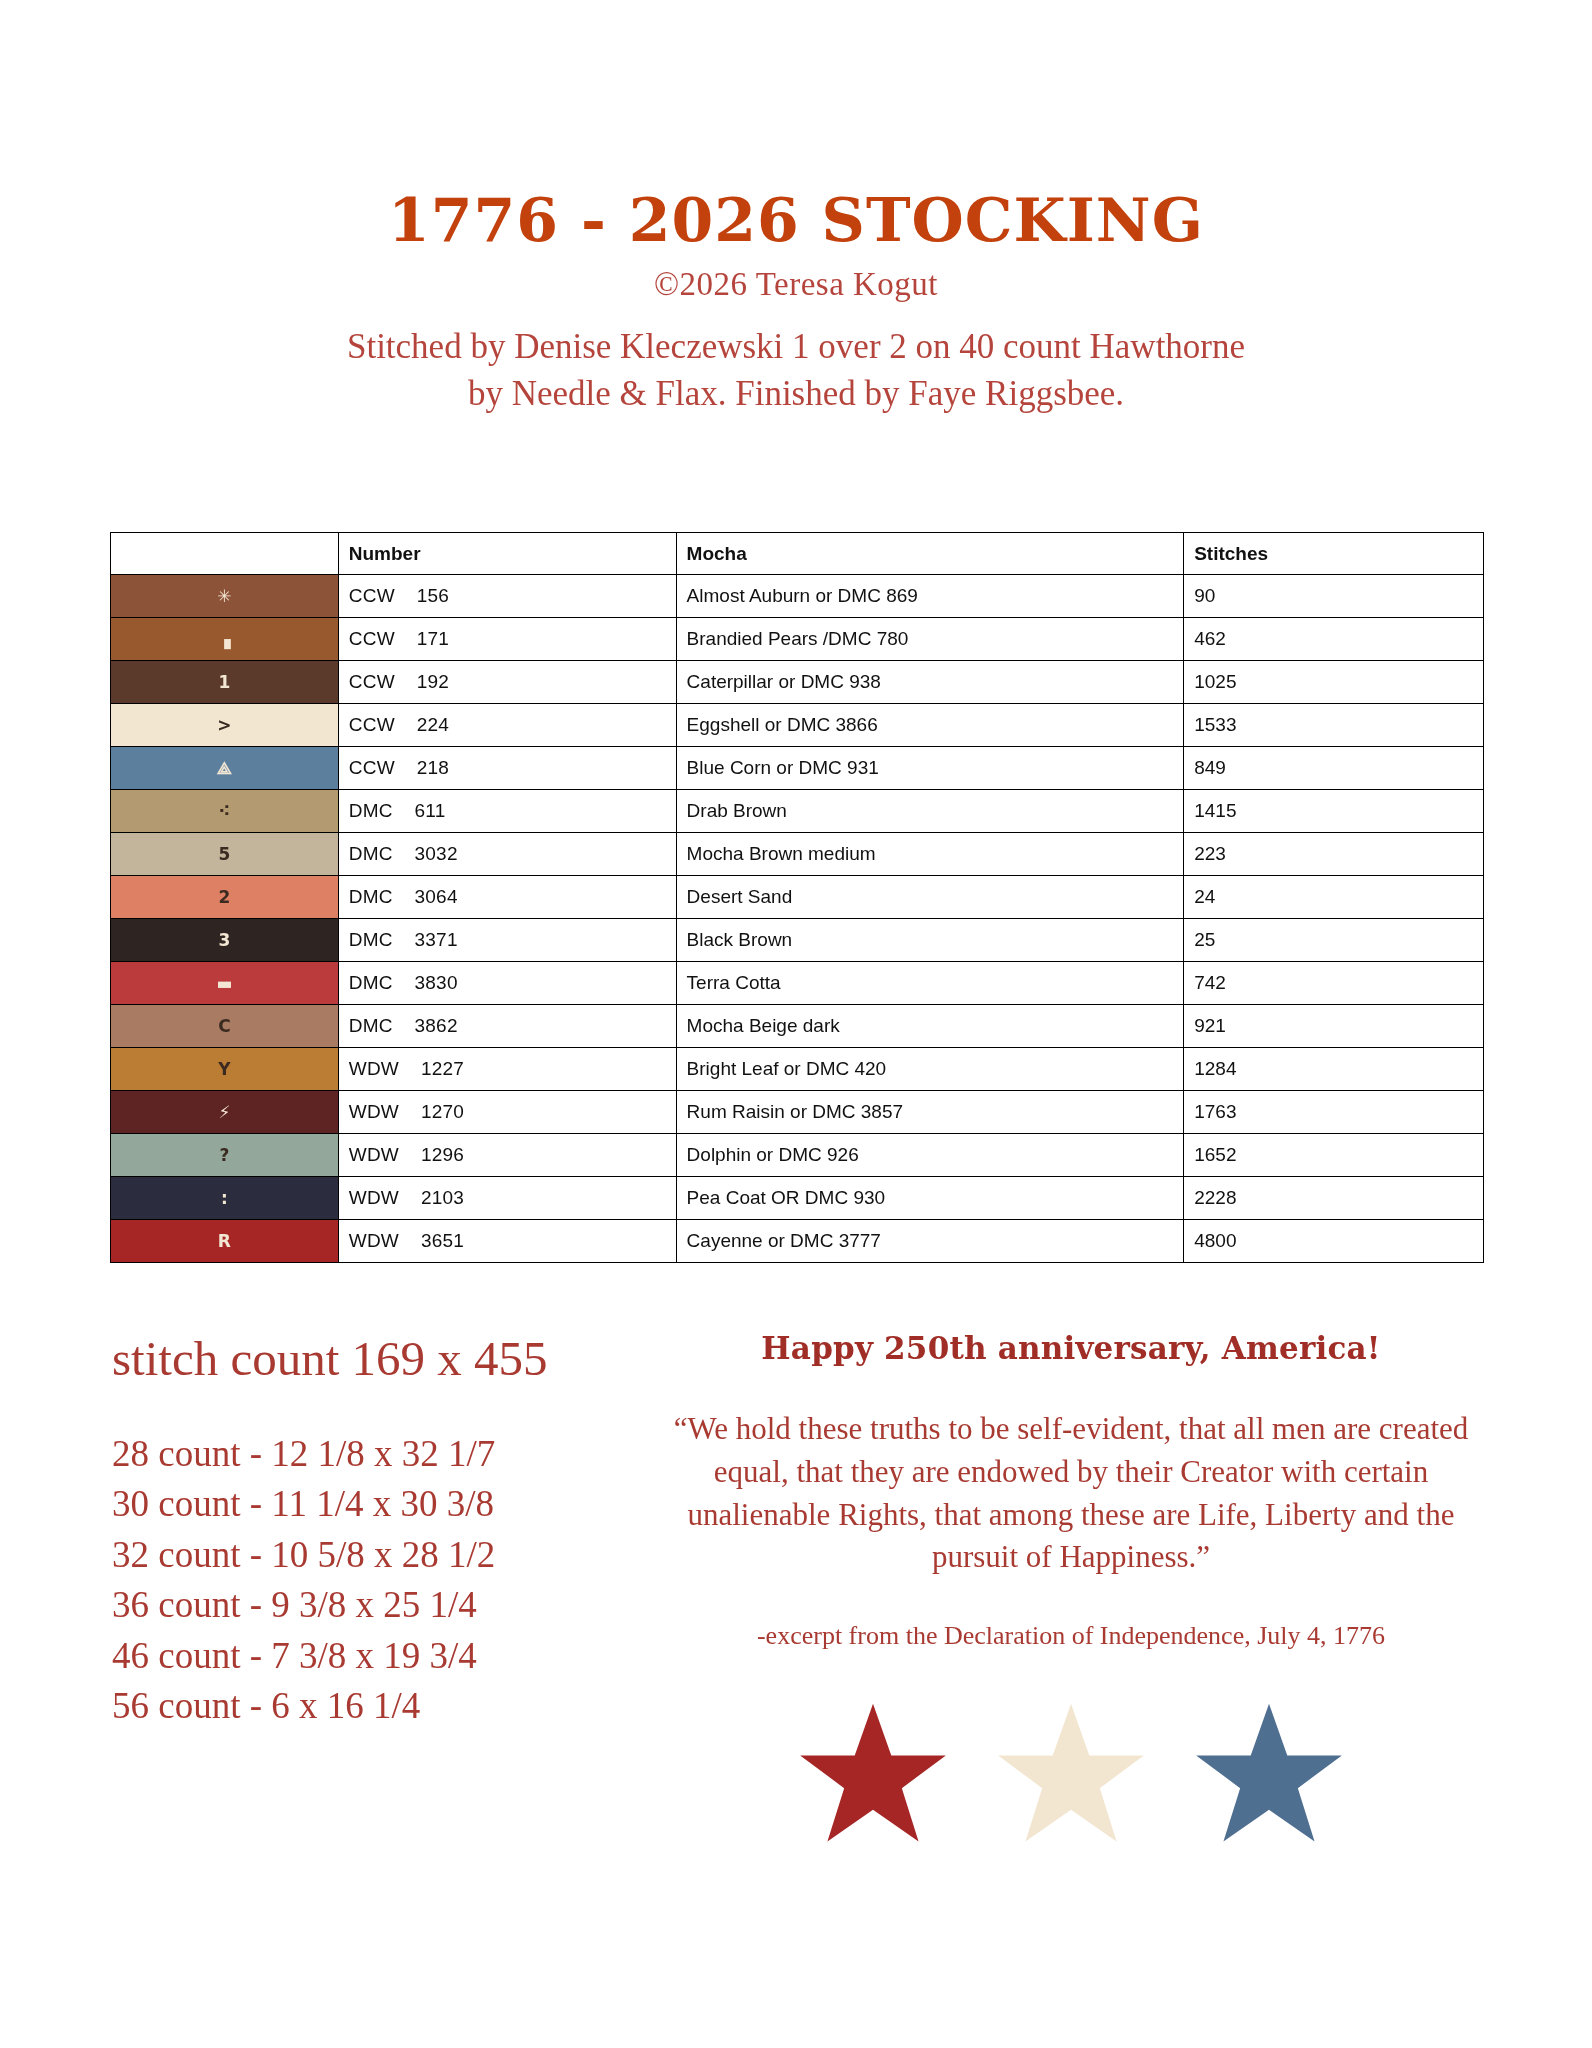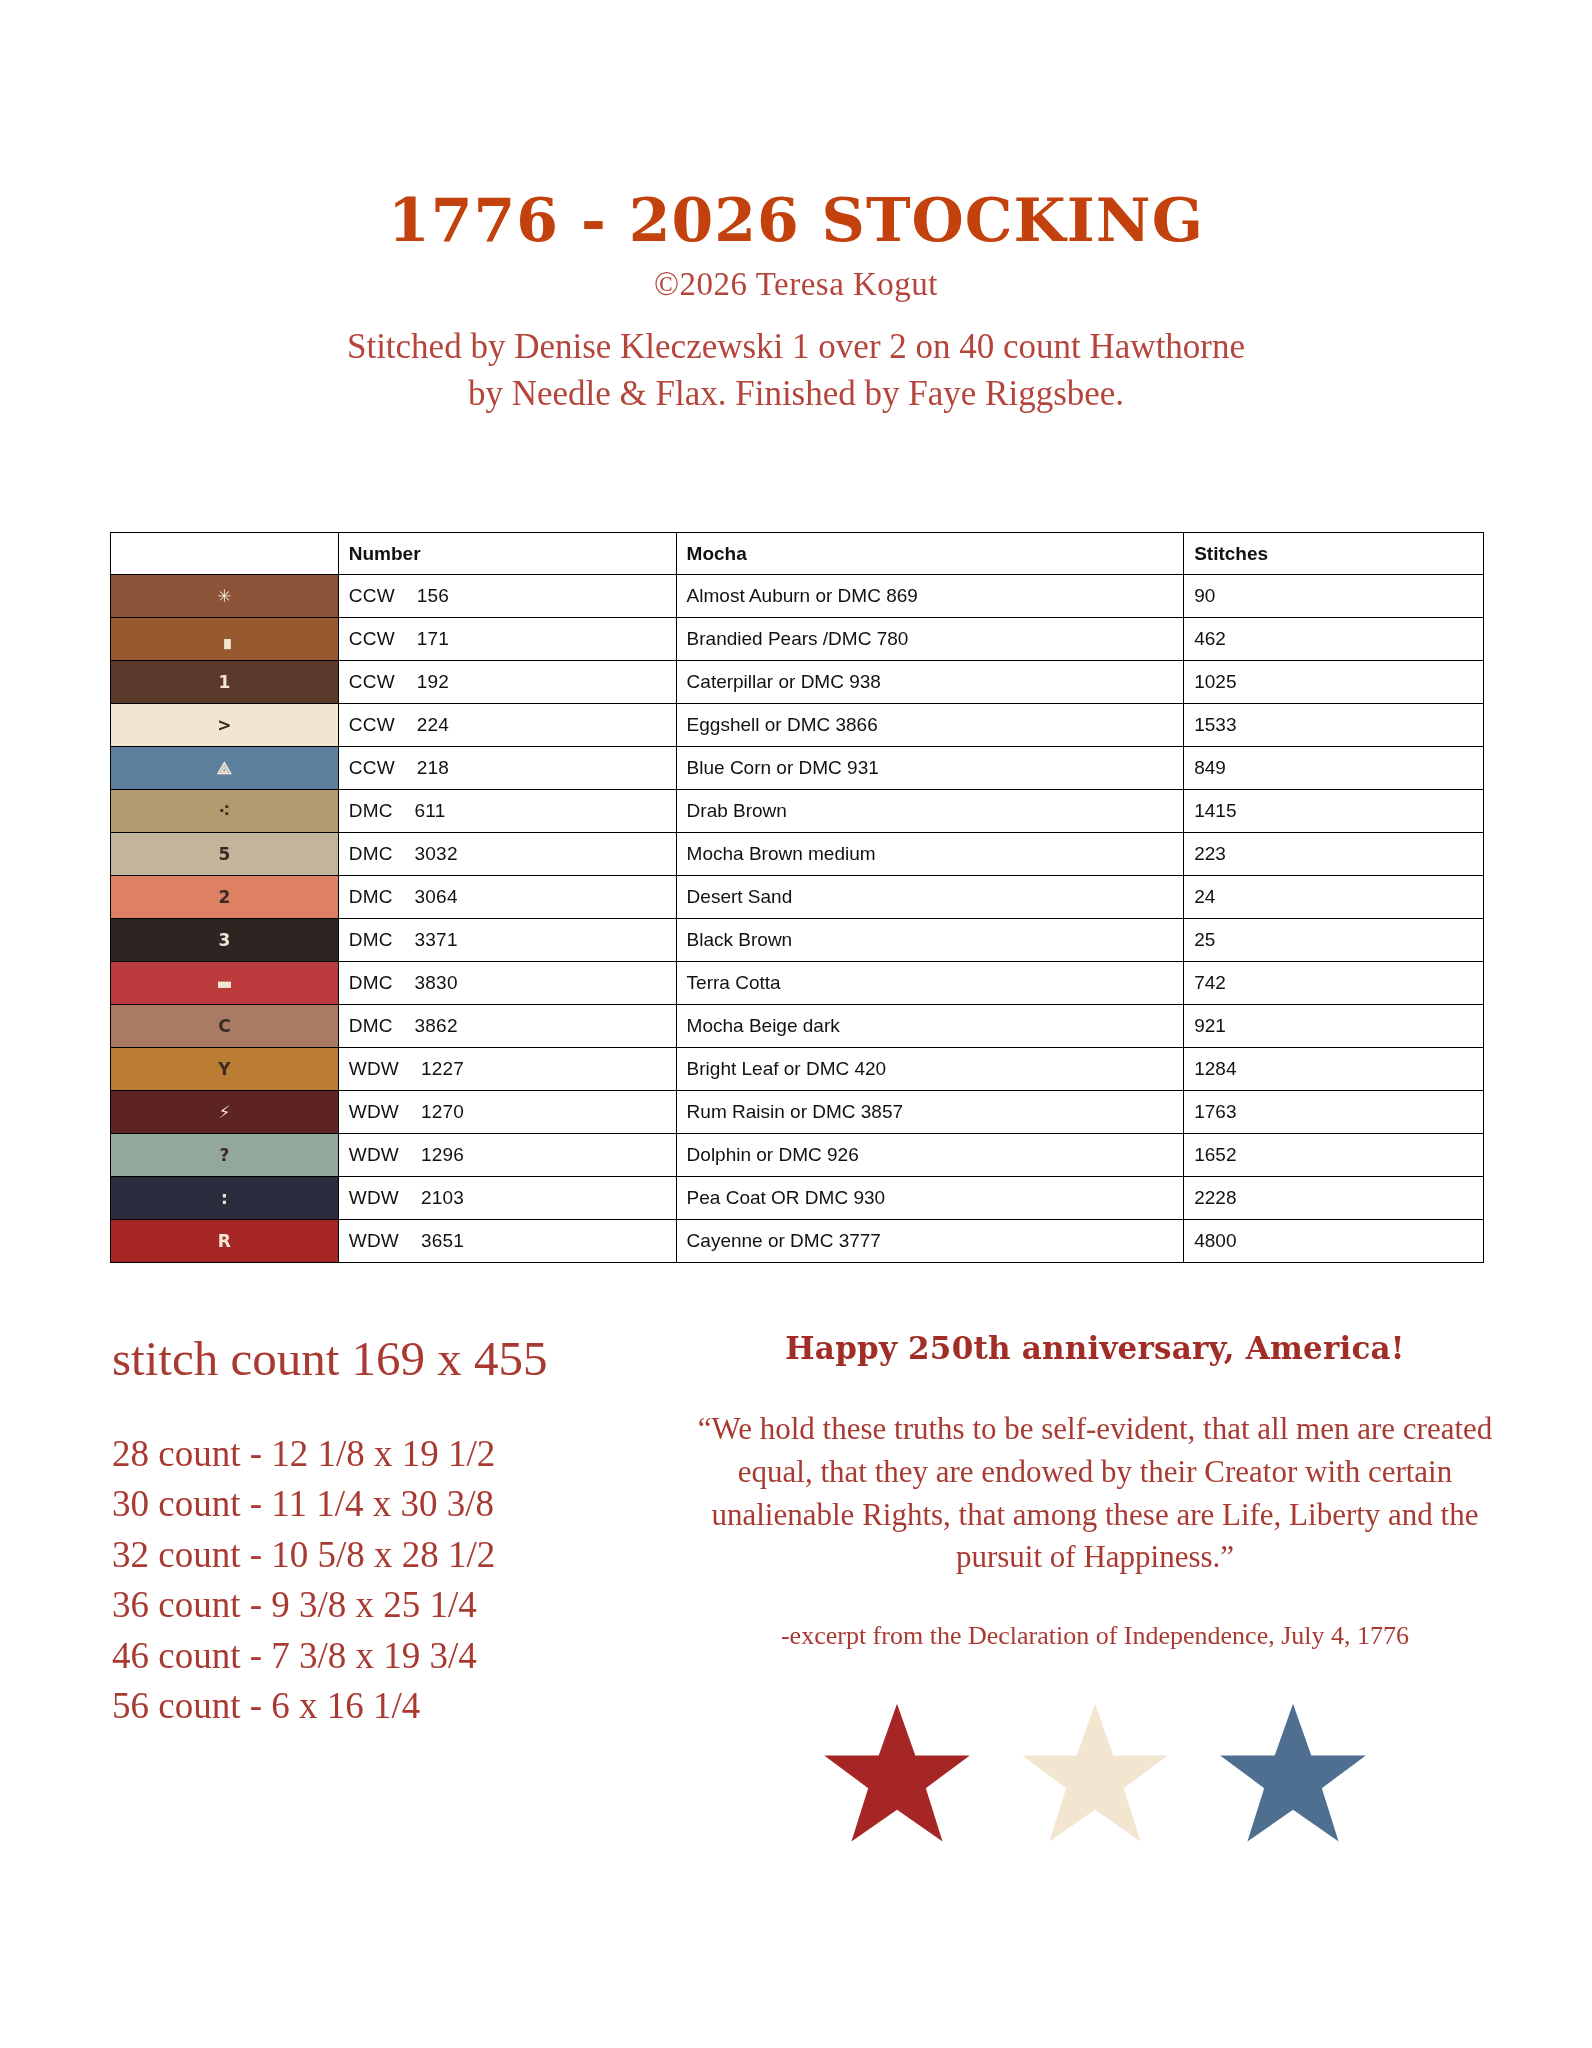--- a/index.html
+++ b/index.html
@@ -131,21 +131,21 @@
     font-size: 37px;
     color: #a93a32;
     line-height: 1.12;
     margin-bottom: 9px;
     white-space: nowrap;
   }
 
   
   .right-col {
     position: absolute;
-    left: 660px;
+    left: 636px;
     top: 0;
     width: 870px;
     text-align: center;
   }
   .happy {
     font-family: "DejaVu Serif", serif;
     font-weight: bold;
     font-size: 31px;
     color: #a02d26;
     letter-spacing: 0.2px;
@@ -337,21 +337,21 @@
           </tr>
         </tbody>
     </table>
   </div>
 
   <div class="lower">
 
     <div class="left-col">
       <div class="stitch-count">stitch count 169 x 455</div>
       <div id="count-lines">
-          <div class="count-line">28 count - 12 1/8 x 19 1/2</div>
+          <div class="count-line">28 count - 12 1/8 x 32 1/7</div>
           <div class="count-line">30 count - 11 1/4 x 30 3/8</div>
           <div class="count-line">32 count - 10 5/8 x 28 1/2</div>
           <div class="count-line">36 count - 9 3/8 x 25 1/4</div>
           <div class="count-line">46 count - 7 3/8 x 19 3/4</div>
           <div class="count-line">56 count - 6 x 16 1/4</div>
         </div>
     </div>
 
     <div class="right-col">
       <div class="happy">Happy 250th anniversary, America!</div>

